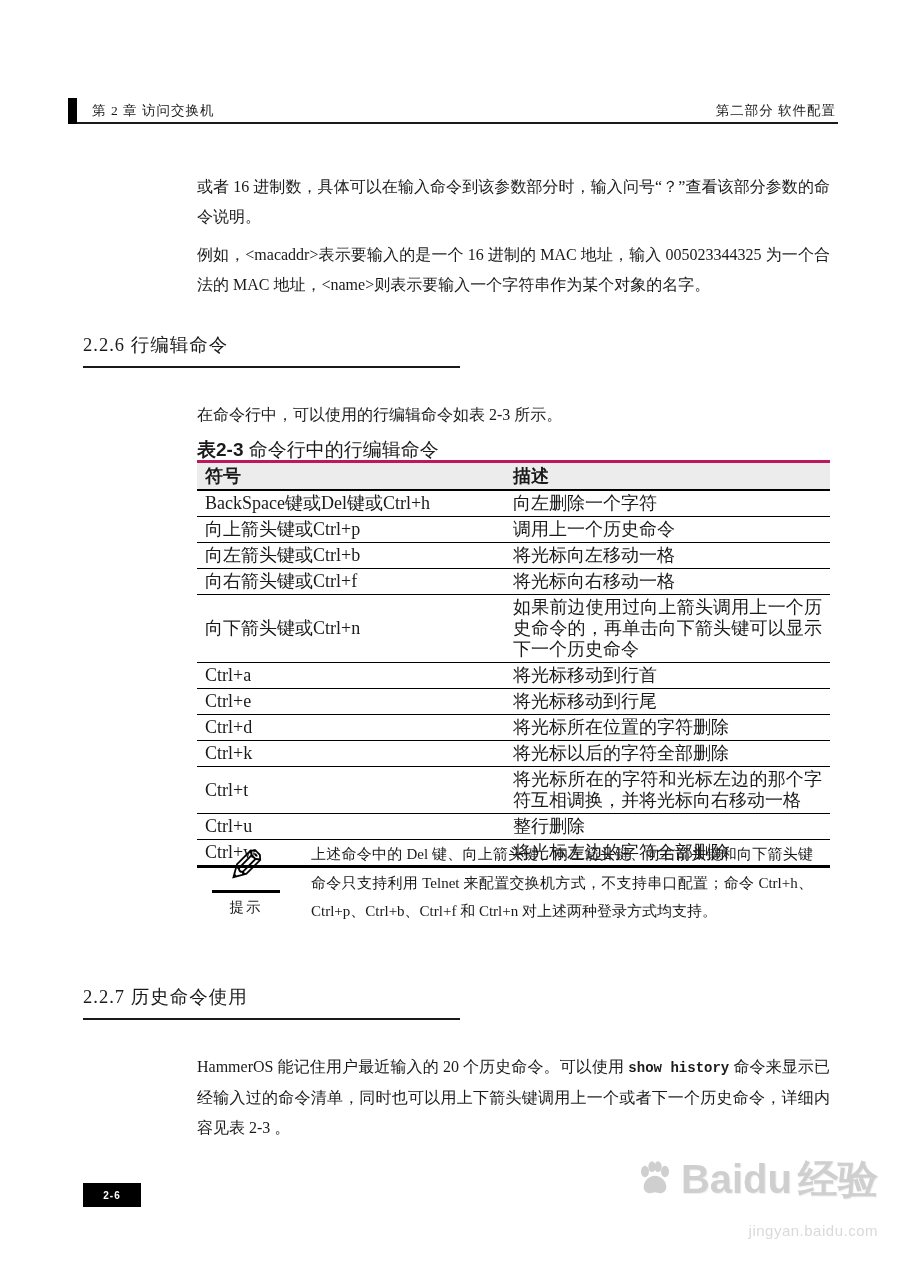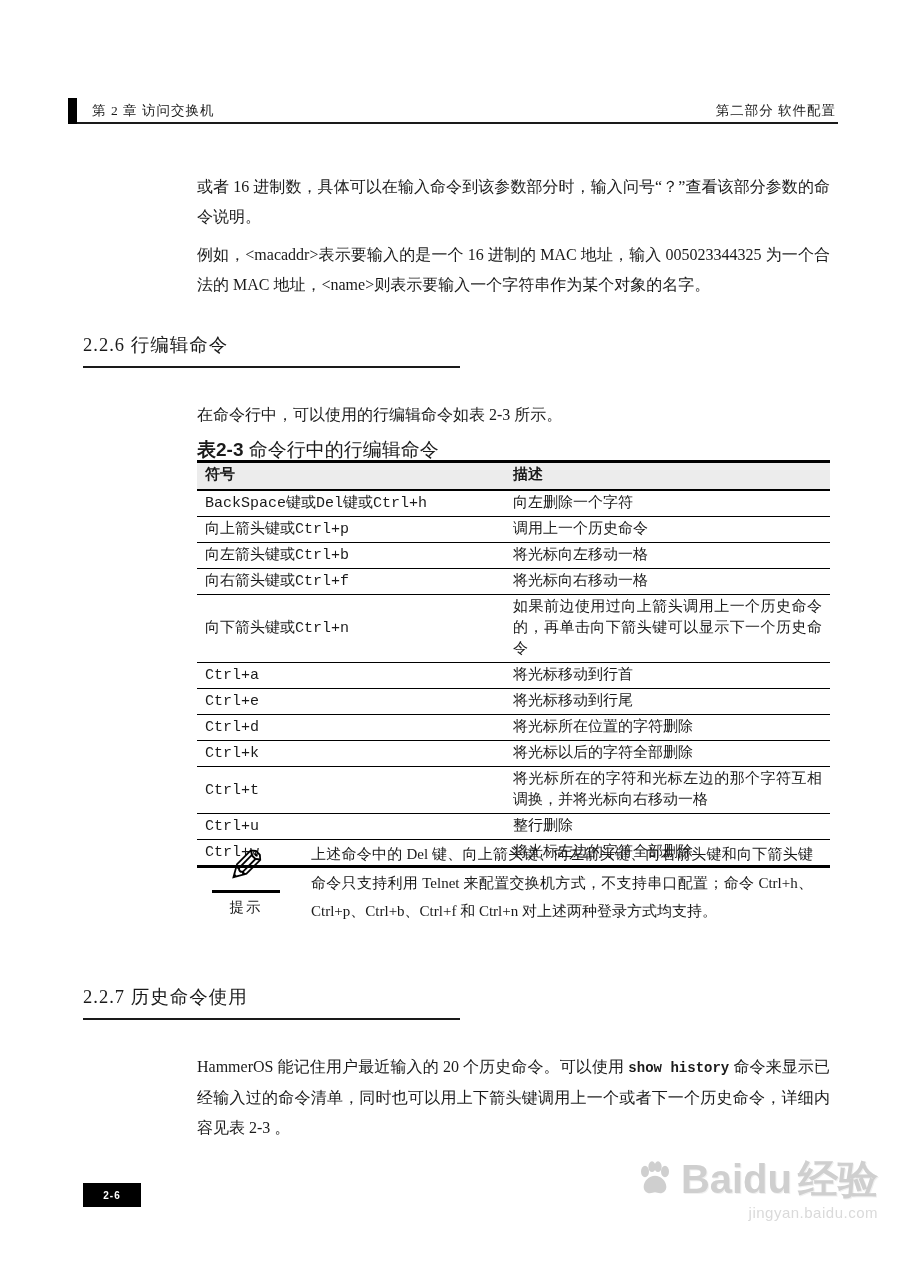--- a/index.html
+++ b/index.html
@@ -39,22 +39,22 @@
   .h227{top:984px;}
 
   
   .table-caption{
     position:absolute;left:197px;top:437px;margin:0;
     font-family:"Liberation Sans","DejaVu Sans",sans-serif;font-size:19px;
   }
   .cmd-table{
     position:absolute;left:197px;top:460px;width:633px;
     border-collapse:collapse;table-layout:fixed;
-    font-family:Liberation Mono, monospace;font-size:15px;
-    border-top:3px solid #000000;border-bottom:3px solid #000;
+    font-family:Liberation Serif, serif;font-size:18px;
+    border-top:3px solid #be185d;border-bottom:3px solid #000;
   }
   .cmd-table th{
     background:#ececec;border-bottom:2px solid #000;
     text-align:left;font-weight:bold;padding:4px 8px;line-height:18px;
   }
   .cmd-table td{
     border-bottom:1px solid #000;padding:2px 8px;line-height:21px;
     vertical-align:middle;text-align:justify;
   }
   .cmd-table .col-symbol{width:292px;text-align:left;}
@@ -90,21 +90,21 @@
     position:absolute;right:28px;top:1156px;text-align:right;
     font-family:"Liberation Sans","DejaVu Sans",sans-serif;color:#cfcfcf;
     user-select:none;
   }
   .wm-brand{
     display:flex;align-items:center;justify-content:flex-end;gap:6px;
     font-size:40px;font-weight:bold;line-height:46px;
     text-shadow:1px 1px 0 #f0f0f0;
   }
   .wm-paw{width:40px;height:40px;}
-  .wm-url{font-size:15px;color:#dadada;margin-top:2px;letter-spacing:.5px;}
+  .wm-url{font-size:15px;color:#dadada;margin-top:20px;letter-spacing:.5px;}
 </style>
 </head>
 <body>
 
 <div class="page">
 
   <header class="doc-header">
     <span class="header-tick"></span>
     <span class="header-left">第 2 章  访问交换机</span>
     <span class="header-right">第二部分  软件配置</span>

